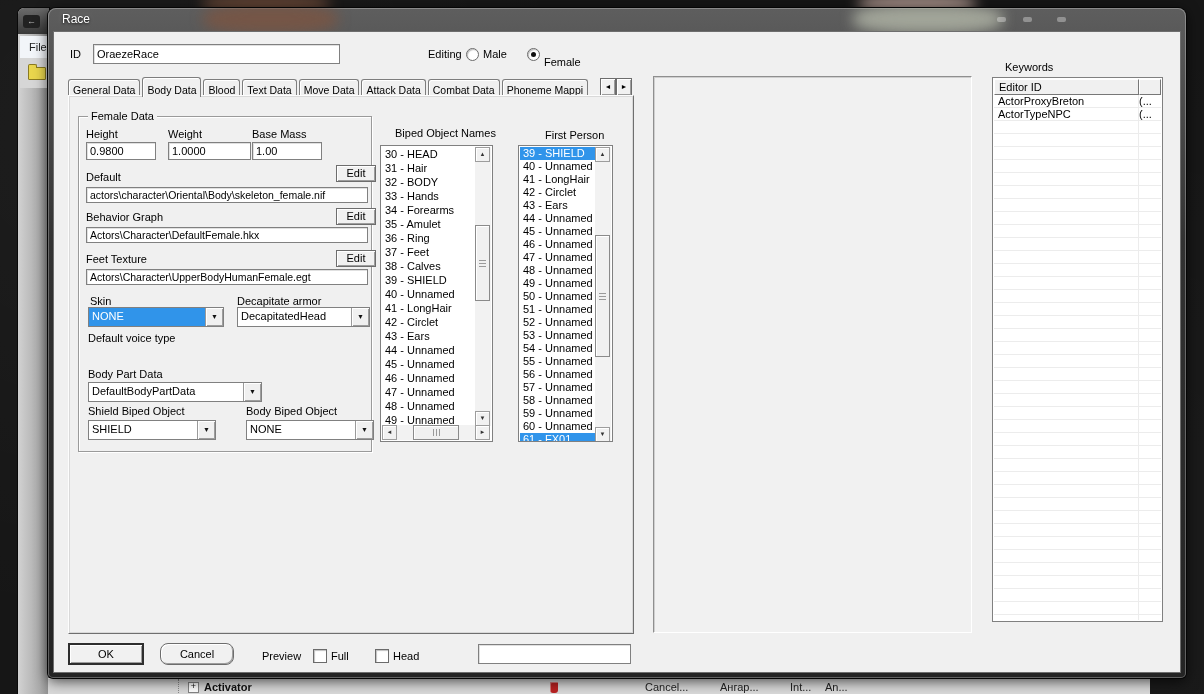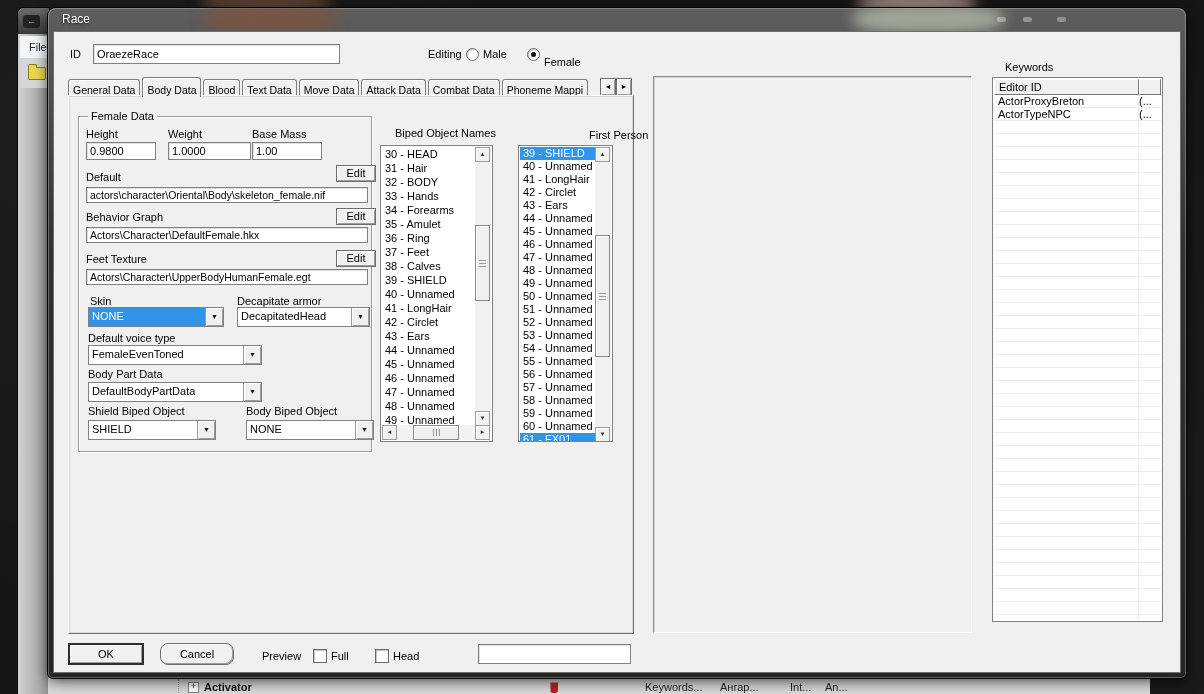--- a/index.html
+++ b/index.html
@@ -126,21 +126,21 @@
     <div class="toolrow">
       <div class="folder"></div>
     </div>
   </div>
 
   <div class="strip">
     <div class="dot-line"></div>
     <div class="plusbox">+</div>
     <div class="treelabel">Activator</div>
     <div class="redicon"></div>
-    <div class="colcell" style="left:597px;">Keywords...</div>
+    <div class="colcell" style="left:597px;">Cancel...</div>
     <div class="colcell" style="left:672px;">Ангар...</div>
     <div class="colcell" style="left:742px;">Int...</div>
     <div class="colcell" style="left:777px;">An...</div>
   </div>
 
   <div class="dlg">
     <div class="titlebar">
       <div class="blob" style="left:155px;top:-4px;width:135px;height:30px;background:#7a5543;"></div>
       <div class="blob" style="left:805px;top:-4px;width:150px;height:30px;background:#aeb2a4;"></div>
       <span class="titletxt">Race</span>
@@ -201,24 +201,20 @@
         <div class="ctxt">NONE</div>
         <div class="carr">▼</div>
       </div>
       <span class="lbl" style="left:183px;top:263px;">Decapitate armor</span>
       <div class="combo" style="left:183px;top:275px;width:133px;">
         <div class="ctxt">DecapitatedHead</div>
         <div class="carr">▼</div>
       </div>
 
       <span class="lbl" style="left:34px;top:300px;">Default voice type</span>
-      <div class="combo" style="left:34px;top:313px;width:174px;">
-        <div class="ctxt">FemaleEvenToned</div>
-        <div class="carr">▼</div>
-      </div>
 
       <span class="lbl" style="left:34px;top:336px;">Body Part Data</span>
       <div class="combo" style="left:34px;top:350px;width:174px;">
         <div class="ctxt">DefaultBodyPartData</div>
         <div class="carr">▼</div>
       </div>
 
       <span class="lbl" style="left:34px;top:373px;">Shield Biped Object</span>
       <div class="combo" style="left:34px;top:388px;width:128px;">
         <div class="ctxt">SHIELD</div>
@@ -263,21 +259,21 @@
         </div>
         <div class="hsb" style="width:108px;">
           <div class="sbtn" style="left:0;top:0;width:15px;height:15px;line-height:13px;">◄</div>
           <div class="sbtn" style="right:0;top:0;width:15px;height:15px;line-height:13px;">►</div>
           <div class="thumb" style="top:0;left:31px;width:46px;height:15px;">
               <div class="gripH"></div>
             </div>
         </div>
       </div>
 
-      <span class="lbl" style="left:504px;top:97px;padding-left:31px;">First Person</span>
+      <span class="lbl" style="left:460px;top:97px;padding-left:31px;">First Person</span>
       <div class="listbox" style="left:464px;top:113px;width:95px;height:297px;">
         <div class="items" style="--rh:13px;width:77px;height:295px;">
             <div class="li sel">39 - SHIELD</div>
             <div class="li">40 - Unnamed</div>
             <div class="li">41 - LongHair</div>
             <div class="li">42 - Circlet</div>
             <div class="li">43 - Ears</div>
             <div class="li">44 - Unnamed</div>
             <div class="li">45 - Unnamed</div>
             <div class="li">46 - Unnamed</div>

